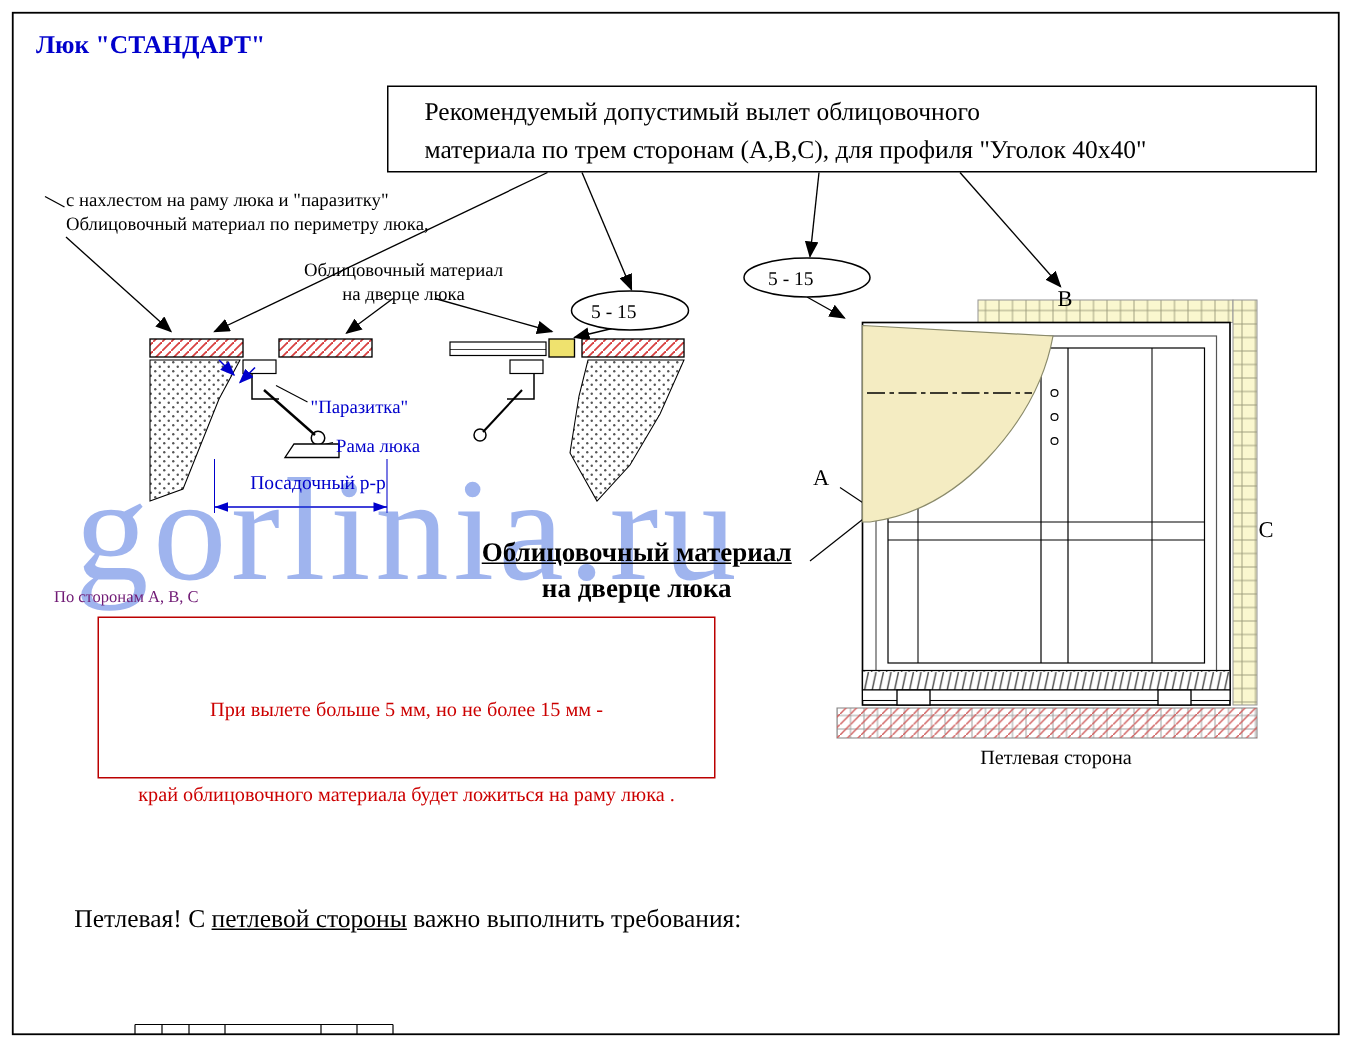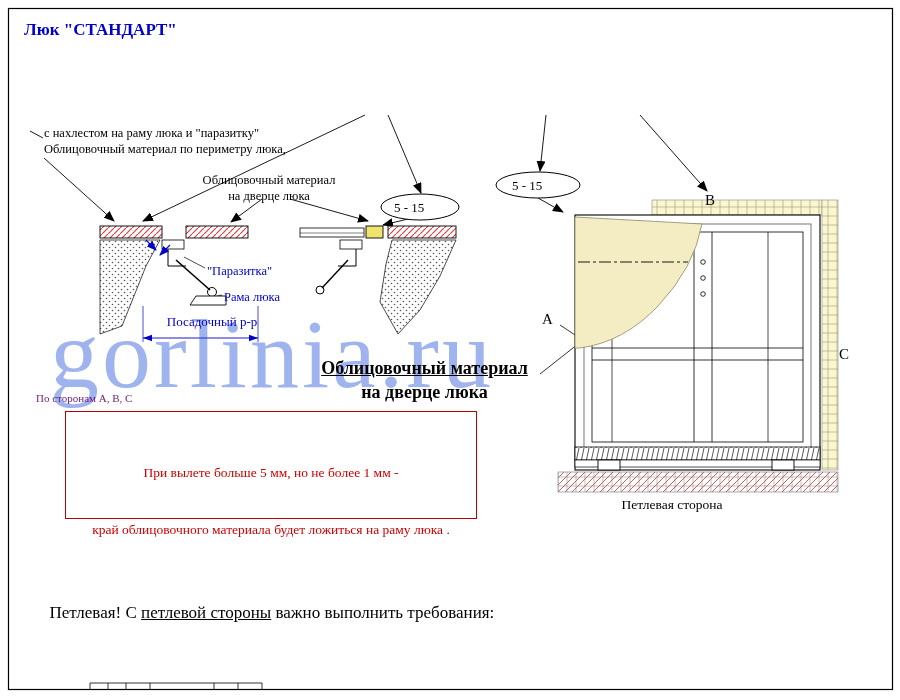--- a/index.html
+++ b/index.html
@@ -20,21 +20,21 @@
   .dim{font-size:13px;text-align:left;width:52px;color:#000;}
   .dim-left{left:394px;top:200px;}
   .dim-right{left:512px;top:178px;}
   .bigtext{left:302px;top:356px;width:245px;text-align:center;font-size:18px;
            font-weight:bold;line-height:24px;color:#000;}
   .bigtext .u{text-decoration:underline;}
   .sideletter{font-size:15px;color:#000;}
   .side-a{left:542px;top:311px;}
   .side-b{left:705px;top:192px;}
   .side-c{left:839px;top:346px;}
-  .hinge{left:572px;top:497px;width:200px;text-align:center;font-size:13.5px;color:#000;}
+  .hinge{left:604px;top:497px;width:200px;text-align:center;font-size:13.5px;color:#000;}
   .rednote-title{left:36px;top:392px;font-size:11px;color:#701a75;}
   .rednote-box{left:65px;top:411px;width:412px;height:108px;border:1px solid #bb0000;
                color:#cc0000;font-size:13.5px;line-height:19px;text-align:center;
                padding-top:13px;box-sizing:border-box;white-space:pre-wrap;}
   .reqs{left:24px;top:527px;width:864px;font-size:17px;line-height:24.5px;color:#000;
         white-space:pre-wrap;}
   .reqs .u{text-decoration:underline;}
   .watermark{left:50px;top:298px;font-size:98px;letter-spacing:3px;color:#1d4ed8;
              opacity:0.42;pointer-events:none;white-space:nowrap;}
 </style>
@@ -165,20 +165,24 @@
       <rect x="772" y="460" width="22" height="10" fill="#fff" stroke="#000" stroke-width="0.9"></rect>
       <rect x="558" y="472" width="280" height="20" fill="url(#tilesW)" stroke="#888" stroke-width="0.7"></rect>
       <rect x="558" y="472" width="280" height="20" fill="url(#redH2)" stroke="none"></rect>
     </g>
   </svg>
 
   <div class="abs z2 watermark">gorlinia.ru</div>
 
   <div class="abs z3 title">Люк "СТАНДАРТ"</div>
 
+  <div class="abs z3 notebox">
+    <div>Рекомендуемый допустимый вылет облицовочного</div>
+    <div>материала по трем сторонам (А,В,С), для профиля "Уголок 40x40"</div>
+  </div>
 
   <div class="abs z3 ann ann-perimeter">
     <div>с нахлестом на раму люка и "паразитку"</div>
     <div>Облицовочный материал по периметру люка,</div>
   </div>
 
   <div class="abs z3 ann ann-doorsmall">
     <div>Облицовочный материал</div>
     <div>на дверце люка</div>
   </div>
@@ -197,21 +201,21 @@
 
   <div class="abs z3 sideletter side-a">А</div>
   <div class="abs z3 sideletter side-b">В</div>
   <div class="abs z3 sideletter side-c">С</div>
 
   <div class="abs z3 hinge">Петлевая сторона</div>
 
   <div class="abs z3 rednote-title">По сторонам А, В, С</div>
 
   <div class="abs z3 rednote-box">
-    <div>При вылете больше 5 мм, но не более 1 мм -</div>
+    <div>При вылете больше 5 мм, но не более 15 мм -</div>
     <div>край облицовочного материала будет ложиться на раму люка .</div>
   </div>
 
   <div class="abs z3 reqs">
     <div>
       <span>Петлевая! С </span><span class="u">петлевой стороны</span><span> важно выполнить требования:</span>
     </div>
     <div>1. По толщине облицовочного материала - НЕ БОЛЕЕ 15 мм (с учетом плиточного клея).</div>
     
     

